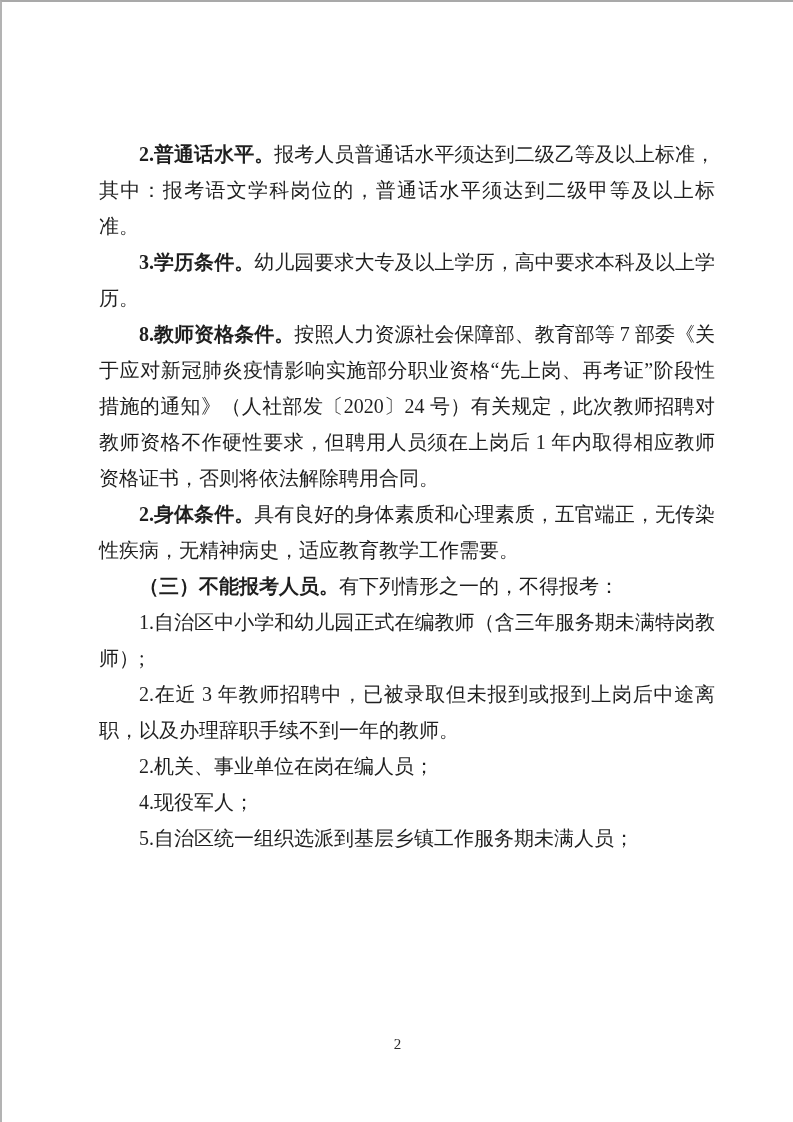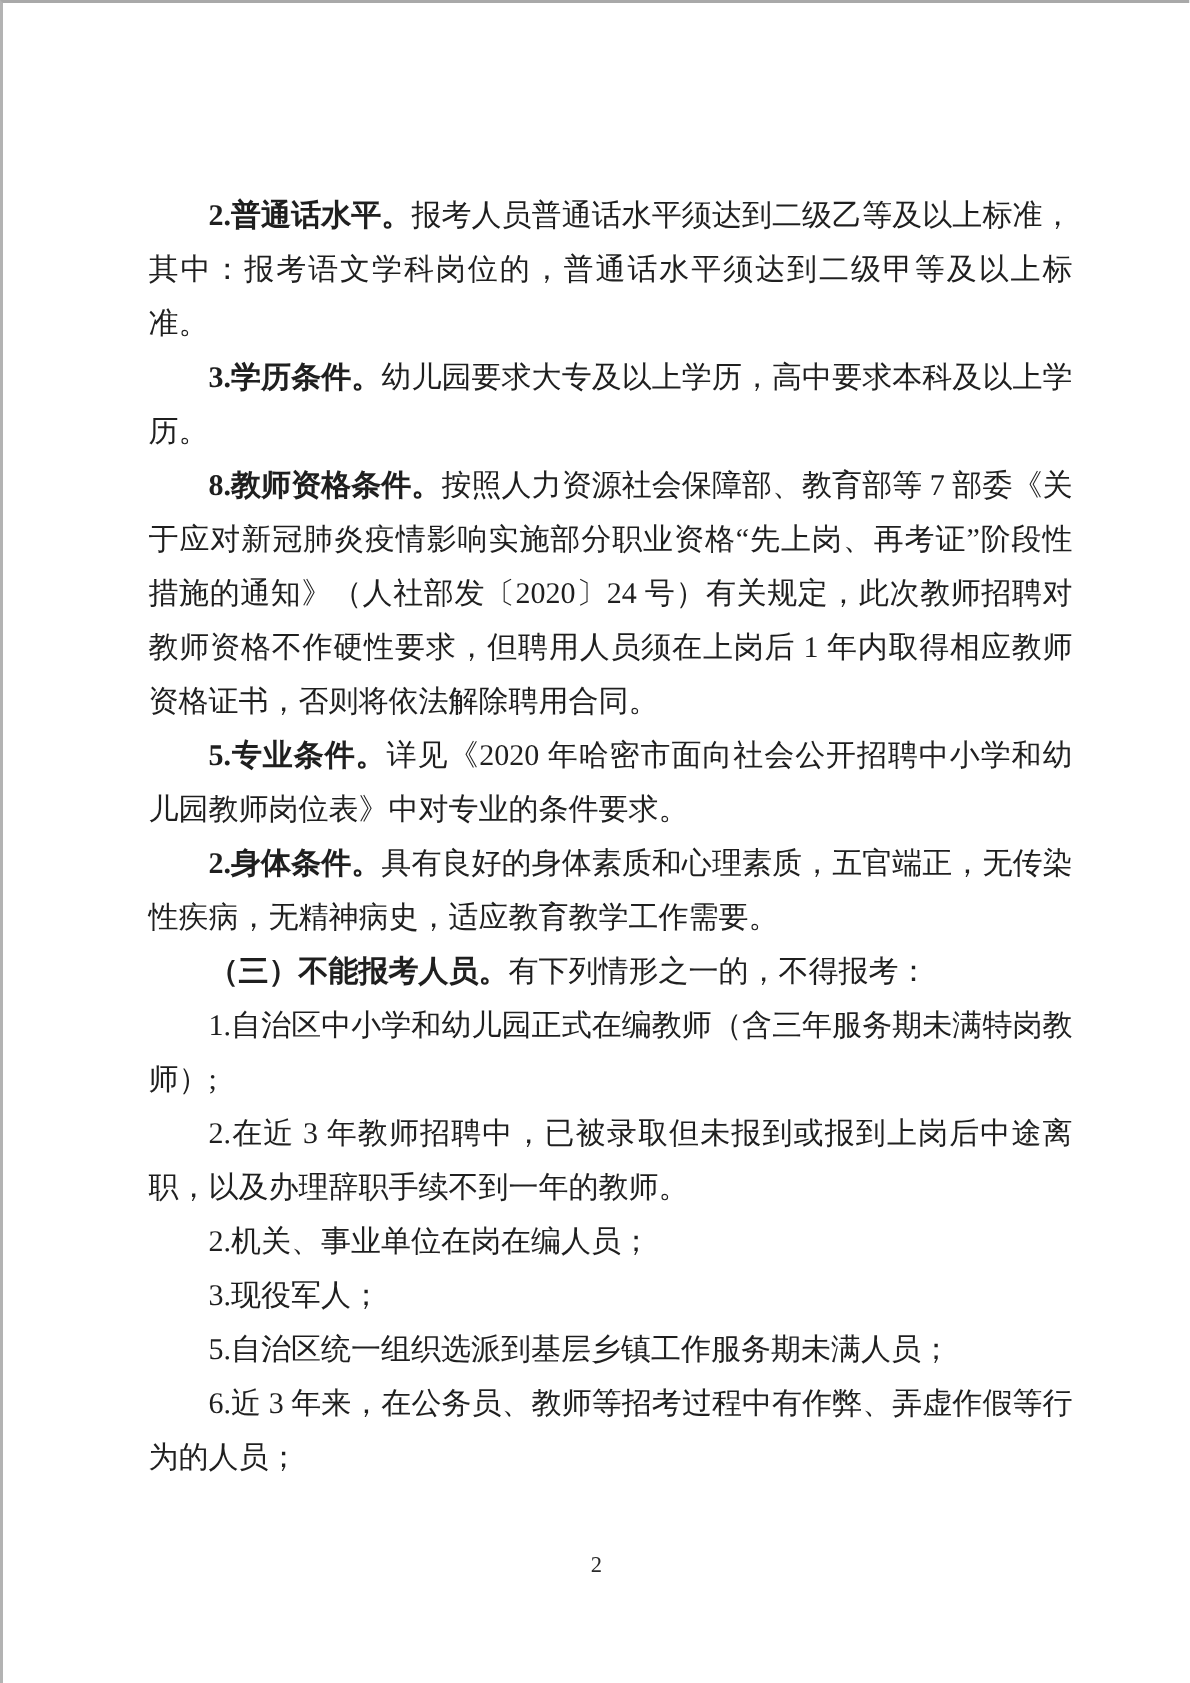--- a/index.html
+++ b/index.html
@@ -15,21 +15,21 @@
     overflow: hidden;
     box-sizing: border-box;
     border-top: 2px solid #a9a9a9;
     border-left: 2px solid #b3b3b3;
     font-family: "Liberation Serif", "DejaVu Serif", serif;
     color: #1f1f1f;
   }
   .content {
     position: absolute;
     left: 97px;
-    top: 124px;
+    top: 134px;
     width: 616px;
     font-size: 20px;
     line-height: 36px;
     text-align: justify;
     text-justify: inter-character;
   }
   .para {
     margin: 0;
     padding: 0;
     text-indent: 2em;
@@ -51,24 +51,22 @@
   }
 </style>
 </head>
 <body>
 
 <div class="page">
   <div class="content">
     <p class="para"><b class="lead">2.普通话水平。</b><span>报考人员普通话水平须达到二级乙等及以上标准，其中：报考语文学科岗位的，普通话水平须达到二级甲等及以上标准。</span></p>
     <p class="para"><b class="lead">3.学历条件。</b><span>幼儿园要求大专及以上学历，高中要求本科及以上学历。</span></p>
     <p class="para"><b class="lead">8.教师资格条件。</b><span>按照人力资源社会保障部、教育部等 7 部委《关于应对新冠肺炎疫情影响实施部分职业资格“先上岗、再考证”阶段性措施的通知》（人社部发〔2020〕24 号）有关规定，此次教师招聘对教师资格不作硬性要求，但聘用人员须在上岗后 1 年内取得相应教师资格证书，否则将依法解除聘用合同。</span></p>
-    <p class="para"><b class="lead">5.专业条件。</b><span>详见《2020 年哈密市面向社会公开招聘中小学和幼儿园教师岗位表》中对专业的条件要求。</span></p>
     <p class="para"><b class="lead">2.身体条件。</b><span>具有良好的身体素质和心理素质，五官端正，无传染性疾病，无精神病史，适应教育教学工作需要。</span></p>
     <p class="para"><b class="lead">（三）不能报考人员。</b><span>有下列情形之一的，不得报考：</span></p>
     <p class="para"><b class="lead"></b><span>1.自治区中小学和幼儿园正式在编教师（含三年服务期未满特岗教师）;</span></p>
     <p class="para"><b class="lead"></b><span>2.在近 3 年教师招聘中，已被录取但未报到或报到上岗后中途离职，以及办理辞职手续不到一年的教师。</span></p>
     <p class="para"><b class="lead"></b><span>2.机关、事业单位在岗在编人员；</span></p>
-    <p class="para"><b class="lead"></b><span>3.现役军人；</span></p>
+    <p class="para"><b class="lead"></b><span>4.现役军人；</span></p>
     <p class="para"><b class="lead"></b><span>5.自治区统一组织选派到基层乡镇工作服务期未满人员；</span></p>
-    <p class="para"><b class="lead"></b><span>6.近 3 年来，在公务员、教师等招考过程中有作弊、弄虚作假等行为的人员；</span></p>
   </div>
   <div class="footer">2</div>
 </div>
 
 </body></html>

